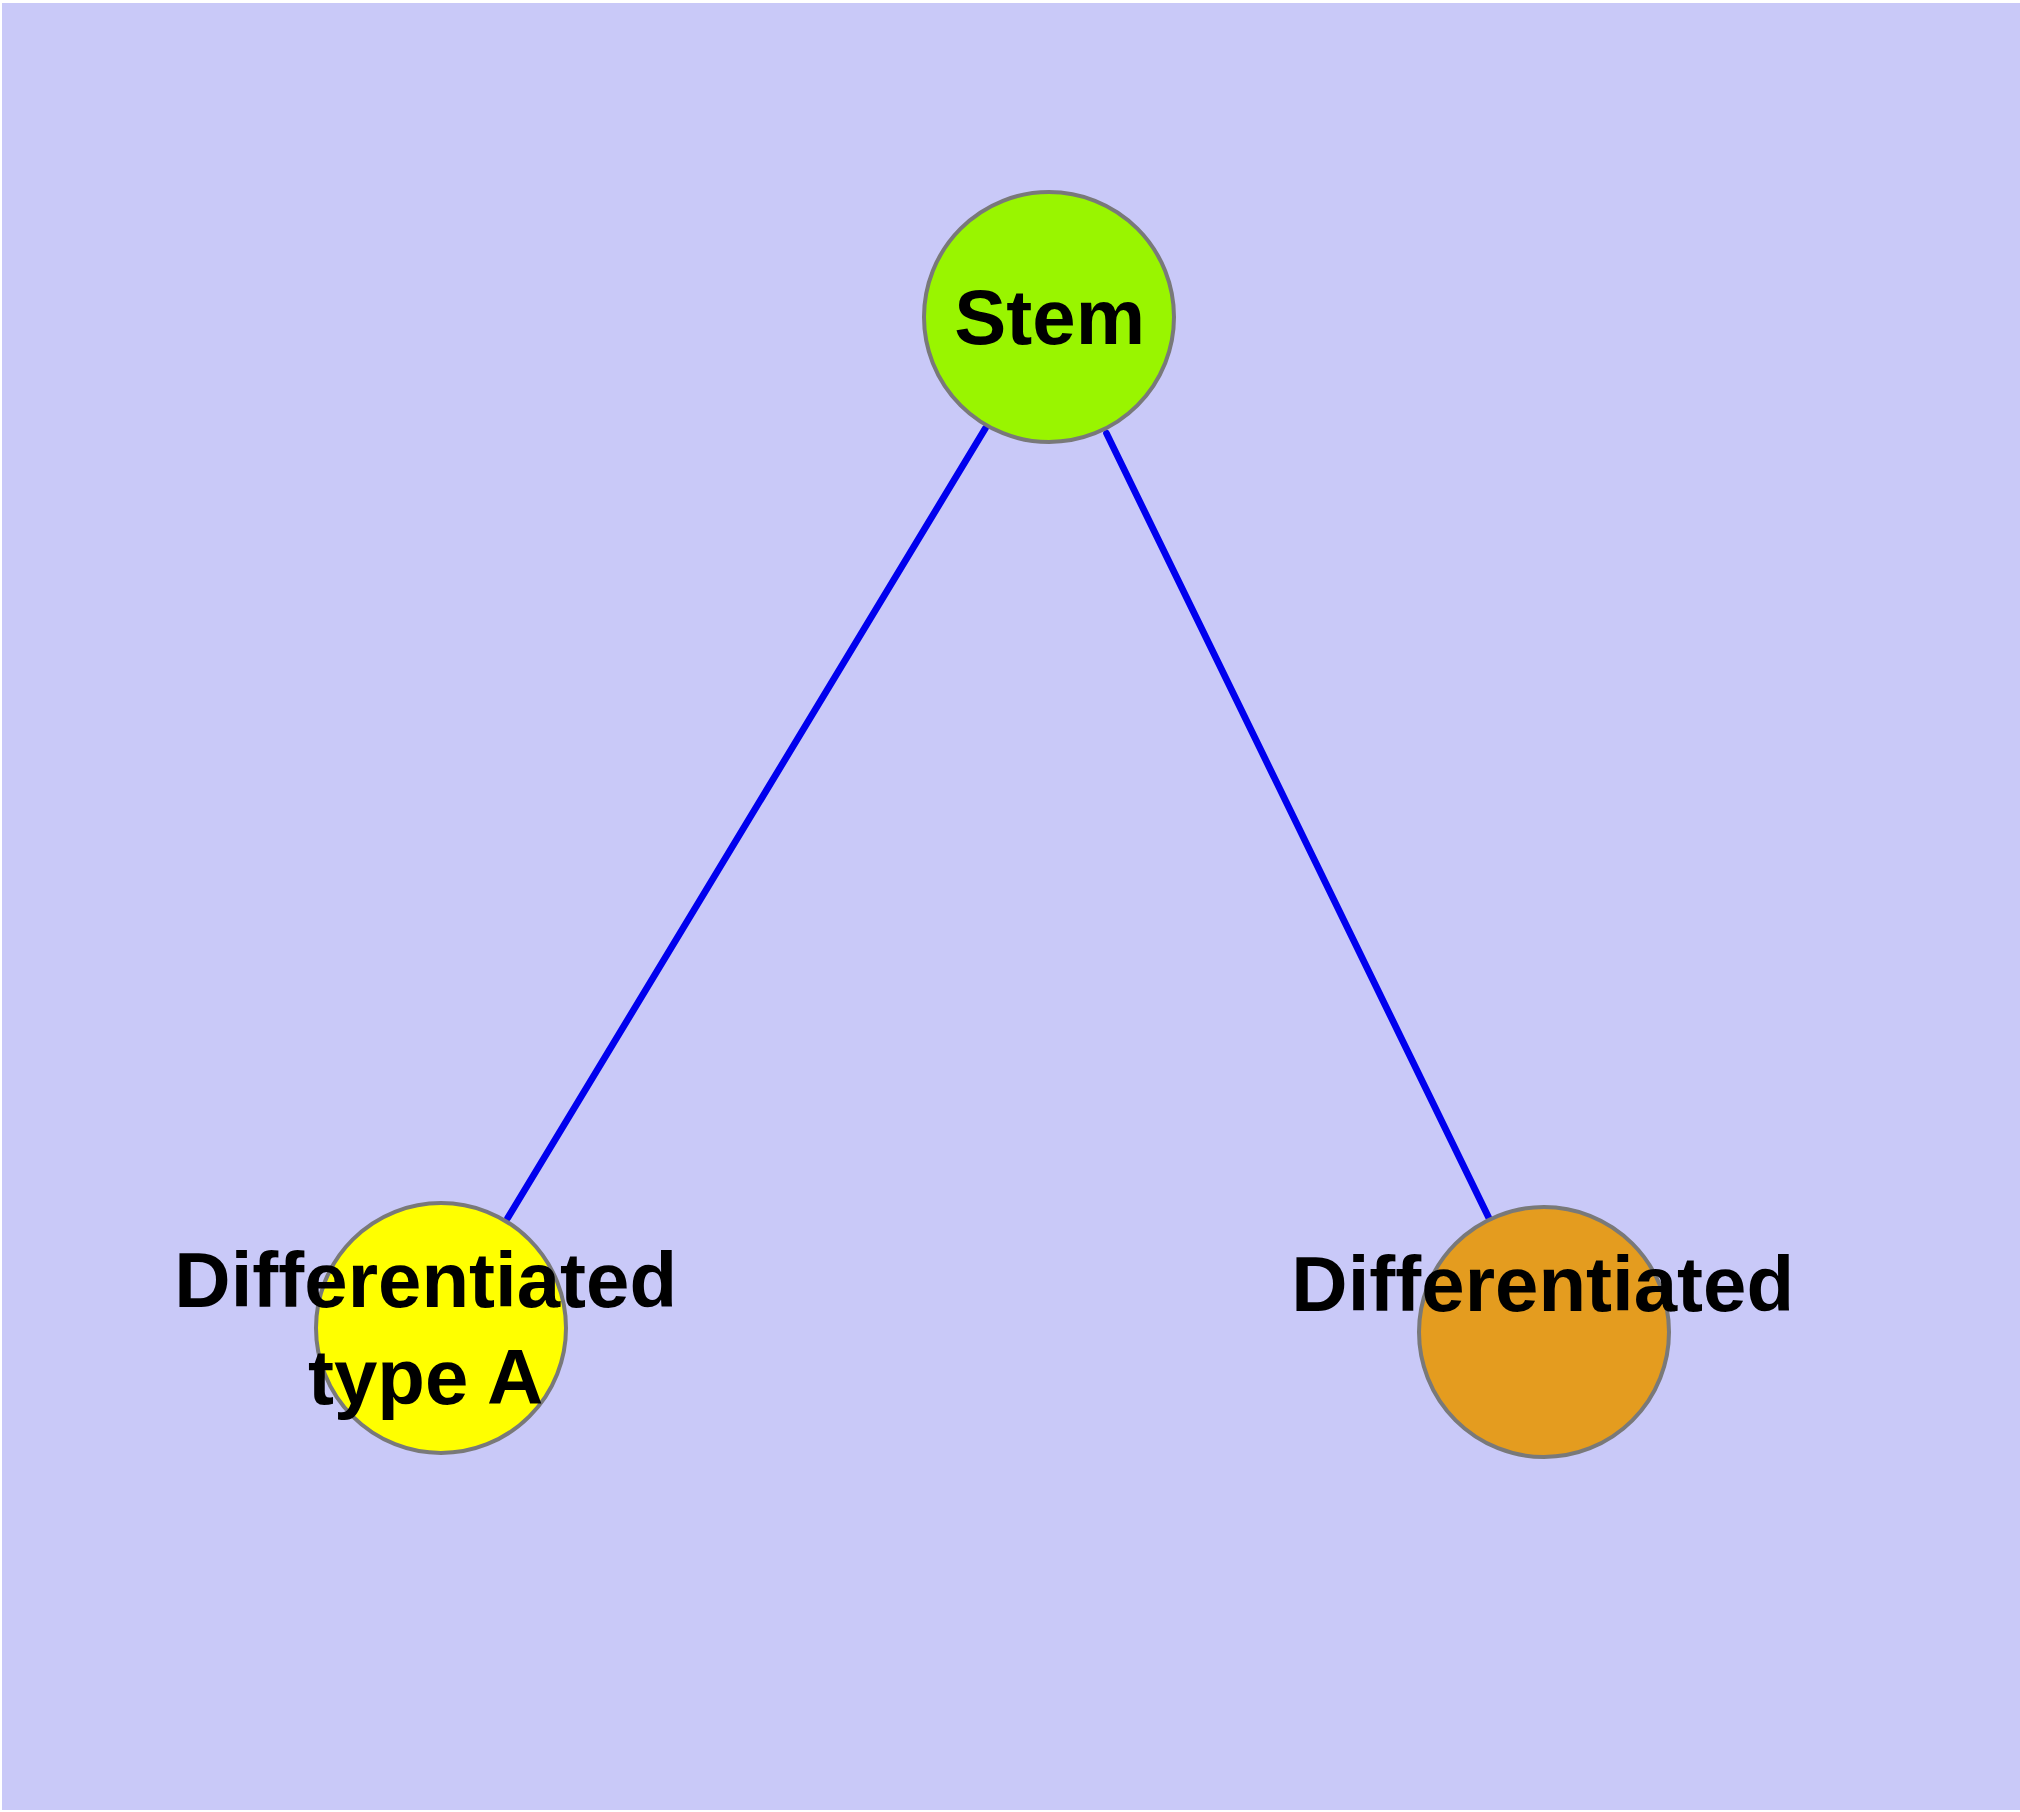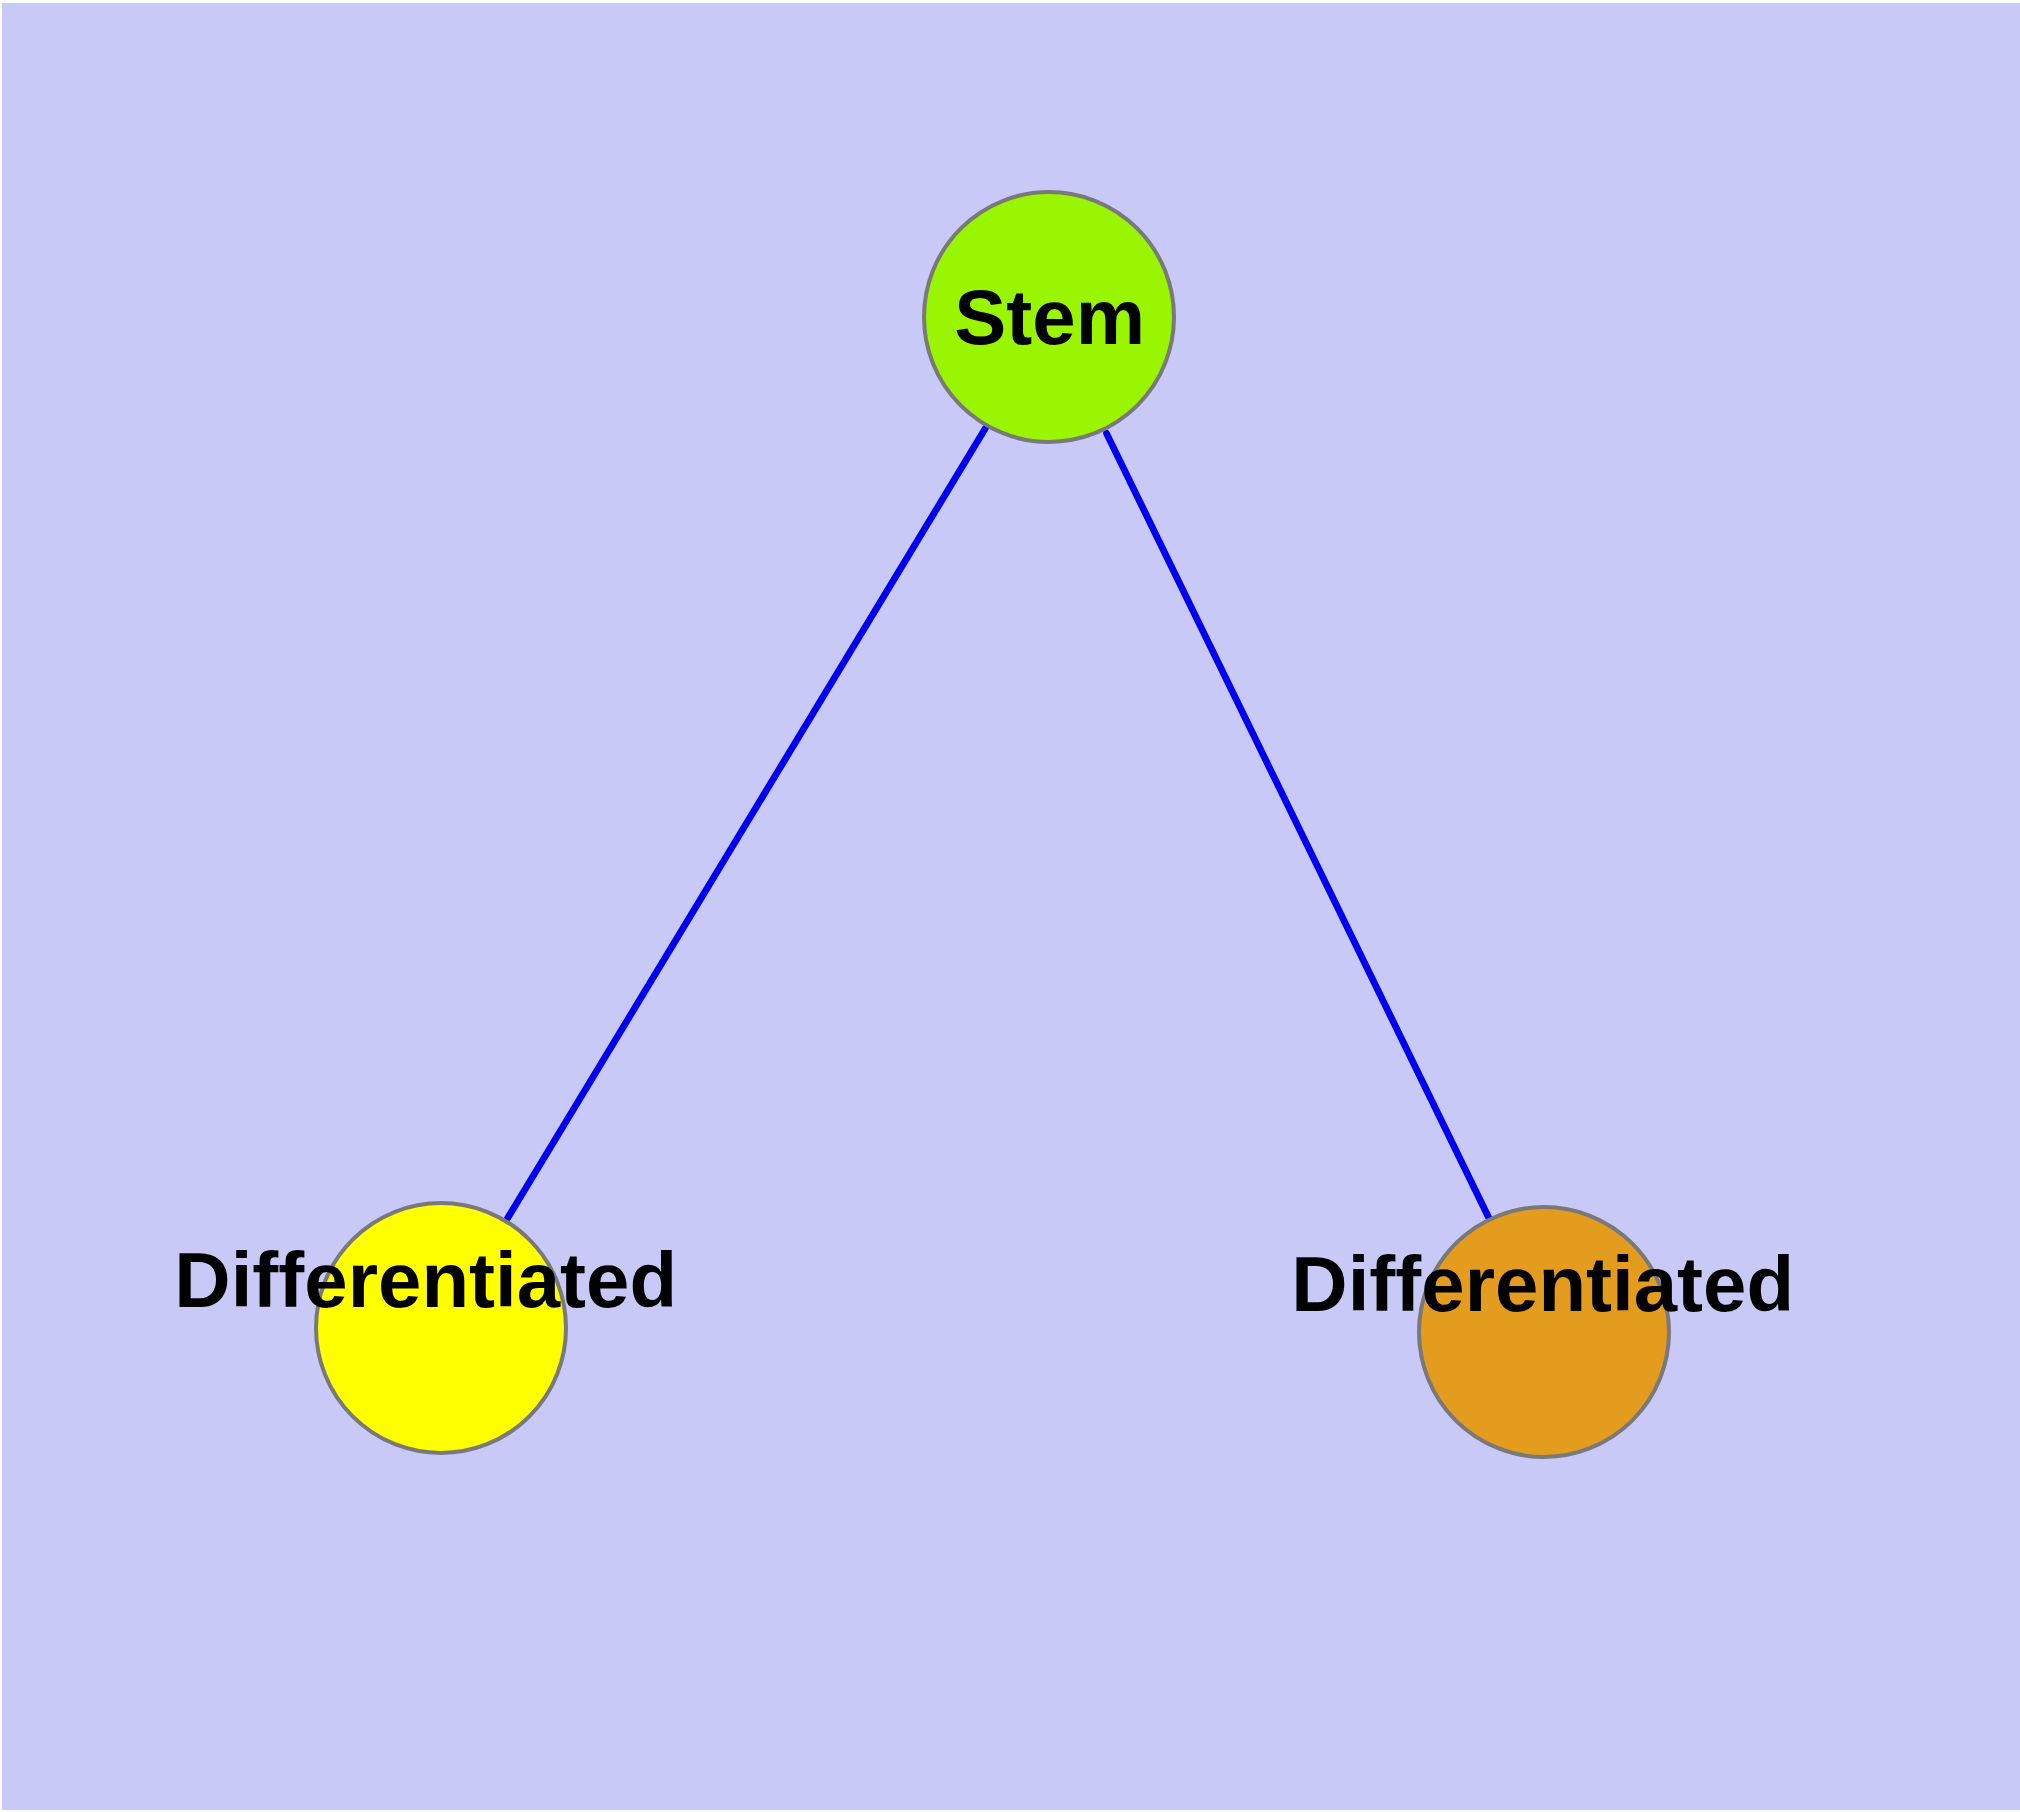--- a/index.html
+++ b/index.html
@@ -77,20 +77,21 @@
   <div class="node-circle typea" style="background-color: rgb(255, 255, 0); border-color: rgb(121, 121, 121);"></div>
 
   <div class="node-circle typeb" style="background-color: rgb(228, 156, 31); border-color: rgb(121, 121, 121);"></div>
 
   <div class="node-label stem">
     <span>Stem</span>
   </div>
 
   <div class="node-label typea">
     <span>Differentiated</span>
+    <span>type A</span>
   </div>
 
   <div class="node-label typeb">
     <span>Differentiated</span>
   </div>
 
 </div>
 
 
 </body></html>

